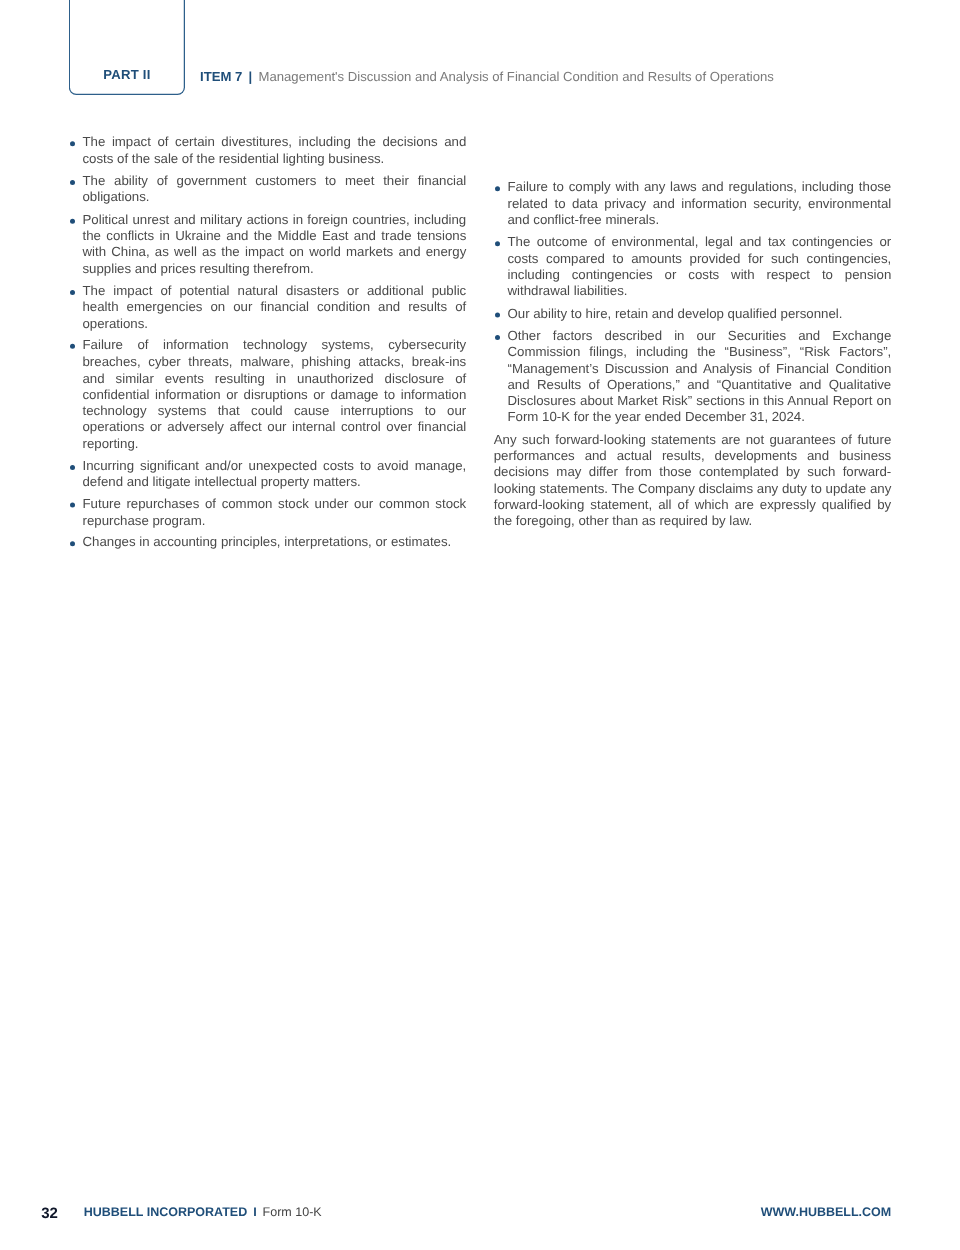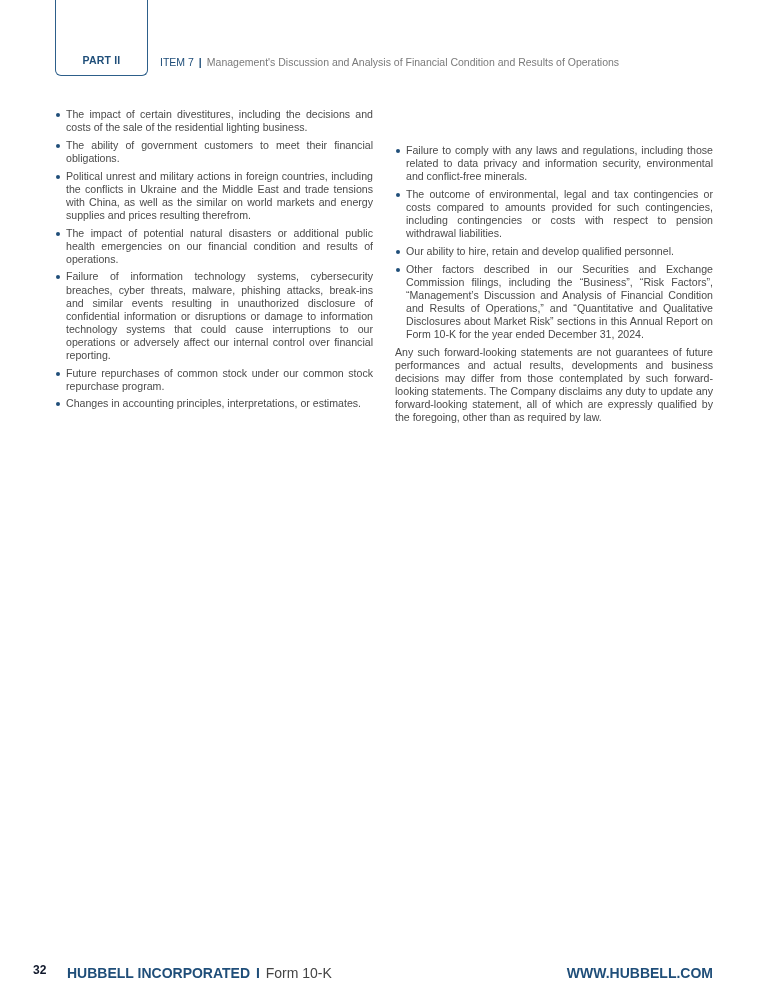--- a/index.html
+++ b/index.html
@@ -9,39 +9,39 @@
     .part-tab {
       position: absolute; left: 55px; top: -4px; width: 93px; height: 80px;
       border: 1.5px solid #2d5f8a; border-top: none; border-radius: 0 0 6px 6px;
       display: flex; align-items: flex-end; justify-content: center; padding-bottom: 9px;
     }
     .part-label { font-size: 10.5px; font-weight: bold; color: #1f4e79; letter-spacing: 0.2px; }
 
     .header-line {
       position: absolute; left: 160px; top: 56px; font-size: 10.5px; white-space: nowrap;
     }
-    .item-label { font-weight: normal; color: #1f4e79; }
+    .item-label { font-weight: bold; color: #1f4e79; }
     .header-sep { color: #1f4e79; margin: 0 5px; font-weight: bold; }
     .header-title { color: #7a7a7a; text-align: right; }
 
     .col { position: absolute; top: 108px; width: 318px; font-size: 10.6px; line-height: 13.1px; }
     .col-left { left: 55px; }
     .col-right { left: 395px; margin-top: 36px; }
 
     ul.bullets { list-style: none; }
     ul.bullets li {
       position: relative; padding-left: 11px; margin-bottom: 4.6px; text-align: justify;
     }
     ul.bullets li .dot {
       position: absolute; left: 1px; top: 5px; width: 4px; height: 4px; border-radius: 50%;
       background: #1f4e79;
     }
     .para { text-align: justify; margin-top: 4px; }
 
-    .footer { position: absolute; top: 965px; font-size: 14px; }
+    .footer { position: absolute; top: 965px; font-size: 10px; }
     .page-num { left: 33px; font-size: 12px; font-weight: bold; color: #0f172a; top: 963px; }
     .footer-company { left: 67px; white-space: nowrap; }
     .company-name { font-weight: bold; color: #1f4e79; }
     .company-sep { font-weight: bold; color: #1f4e79; margin: 0 2px; }
     .form-label { color: #444; }
     .footer-url { right: 55px; font-weight: bold; color: #1f4e79; margin-left: 42px; }
   </style>
 </head>
 <body>
 
@@ -50,23 +50,24 @@
 </div>
 
 <div class="header-line">
   <span class="item-label">ITEM 7</span><span class="header-sep">|</span><span class="header-title">Management's Discussion and Analysis of Financial Condition and Results of Operations</span>
 </div>
 
 <div class="col col-left">
   <ul class="bullets">
     <li><span class="dot"></span><span>The impact of certain divestitures, including the decisions and costs of the sale of the residential lighting business.</span></li>
     <li><span class="dot"></span><span>The ability of government customers to meet their financial obligations.</span></li>
-    <li><span class="dot"></span><span>Political unrest and military actions in foreign countries, including the conflicts in Ukraine and the Middle East and trade tensions with China, as well as the similar on world markets and energy supplies and prices resulting therefrom.</span></li>
+    <li><span class="dot"></span><span>Political unrest and military actions in foreign countries, including the conflicts in Ukraine and the Middle East and trade tensions with China, as well as the impact on world markets and energy supplies and prices resulting therefrom.</span></li>
     <li><span class="dot"></span><span>The impact of potential natural disasters or additional public health emergencies on our financial condition and results of operations.</span></li>
     <li><span class="dot"></span><span>Failure of information technology systems, cybersecurity breaches, cyber threats, malware, phishing attacks, break-ins and similar events resulting in unauthorized disclosure of confidential information or disruptions or damage to information technology systems that could cause interruptions to our operations or adversely affect our internal control over financial reporting.</span></li>
+    <li><span class="dot"></span><span>Incurring significant and/or unexpected costs to avoid manage, defend and litigate intellectual property matters.</span></li>
     <li><span class="dot"></span><span>Future repurchases of common stock under our common stock repurchase program.</span></li>
     <li><span class="dot"></span><span>Changes in accounting principles, interpretations, or estimates.</span></li>
   </ul>
 </div>
 
 <div class="col col-right">
   <ul class="bullets">
     <li><span class="dot"></span><span>Failure to comply with any laws and regulations, including those related to data privacy and information security, environmental and conflict-free minerals.</span></li>
     <li><span class="dot"></span><span>The outcome of environmental, legal and tax contingencies or costs compared to amounts provided for such contingencies, including contingencies or costs with respect to pension withdrawal liabilities.</span></li>
     <li><span class="dot"></span><span>Our ability to hire, retain and develop qualified personnel.</span></li>

